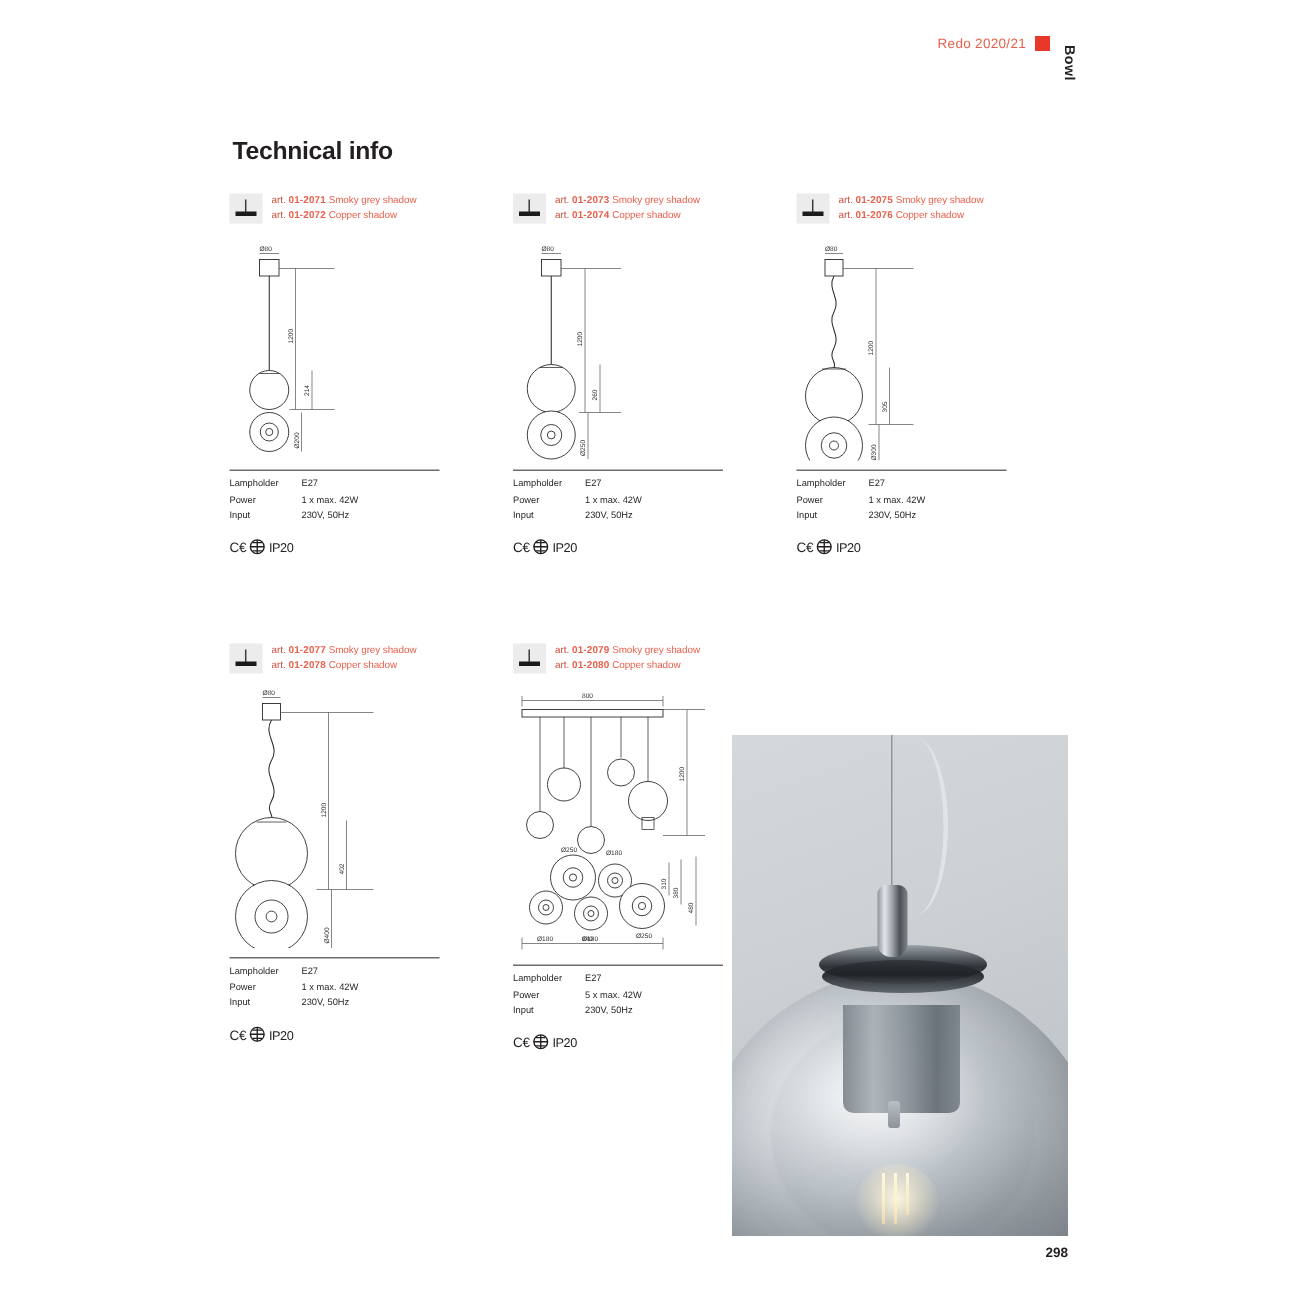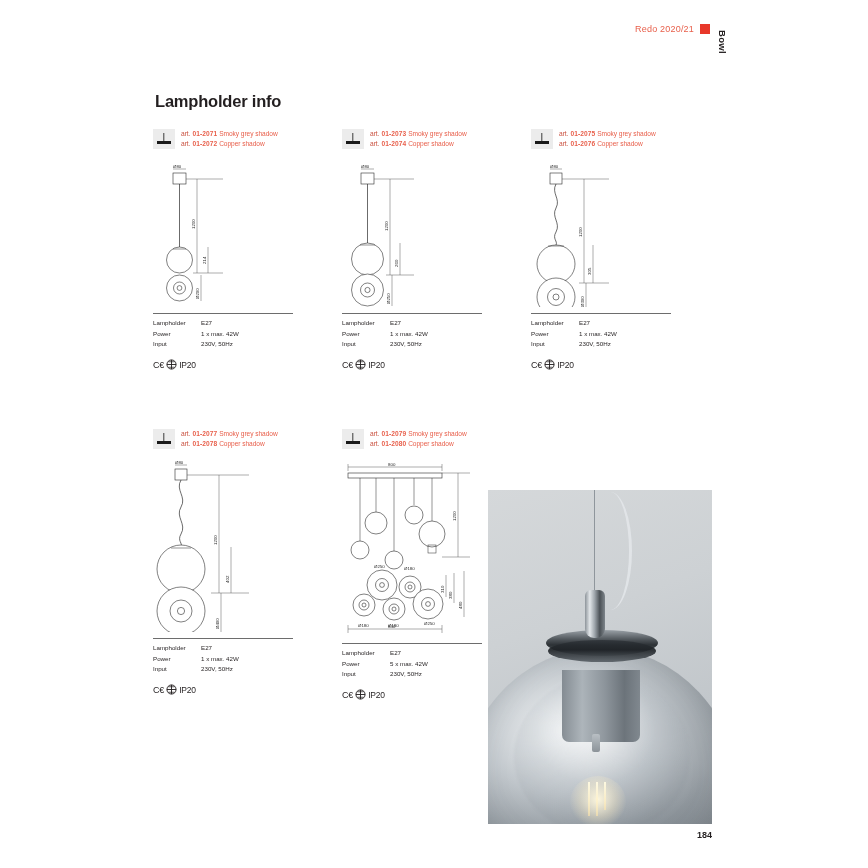--- a/index.html
+++ b/index.html
@@ -9,21 +9,21 @@
     background: #ffffff;
     font-family: "Liberation Sans", sans-serif;
     color: #231f20;
     position: relative;
     overflow: hidden;
   }
 
   
   .page-header {
     position: absolute;
-    top: 0; left: 0; right: 2px; height: 78px;
+    top: 0; left: 0; right: 12px; height: 78px;
   }
   .brand-line {
     position: absolute;
     top: 24px; right: 156px;
     display: flex; align-items: center; gap: 6px;
   }
   .brand-text {
     font-size: 9px;
     color: #e8604c;
     letter-spacing: .2px;
@@ -248,21 +248,21 @@
 <body>
 
 <div class="page-header">
   <div class="brand-line">
     <span class="brand-text">Redo 2020/21</span>
     <span class="brand-square"></span>
   </div>
   <div class="side-tab">Bowl</div>
 </div>
 
-<div class="section-title">Lampholder info</div>
+<div class="section-title">Technical info</div>
 
 <div class="grid">
 
   <div class="block b0">
     <div class="art-head">
       <span class="mount-icon"></span>
       <div class="art-lines">
         <div class="art-row">
           <span class="art-lbl">art.</span>
           <span class="art-code">01-2071</span>
@@ -659,13 +659,13 @@
   <div class="cap-disc"></div>
   <div class="cap-disc2"></div>
   <div class="cap-stem"></div>
   <div class="bulb-stem"></div>
   <div class="bulb-glow"></div>
   <div class="filament"></div>
   <div class="filament f2"></div>
   <div class="filament f3"></div>
 </div>
 
-<div class="page-no">184</div>
+<div class="page-no">298</div>
 
 </body></html>

